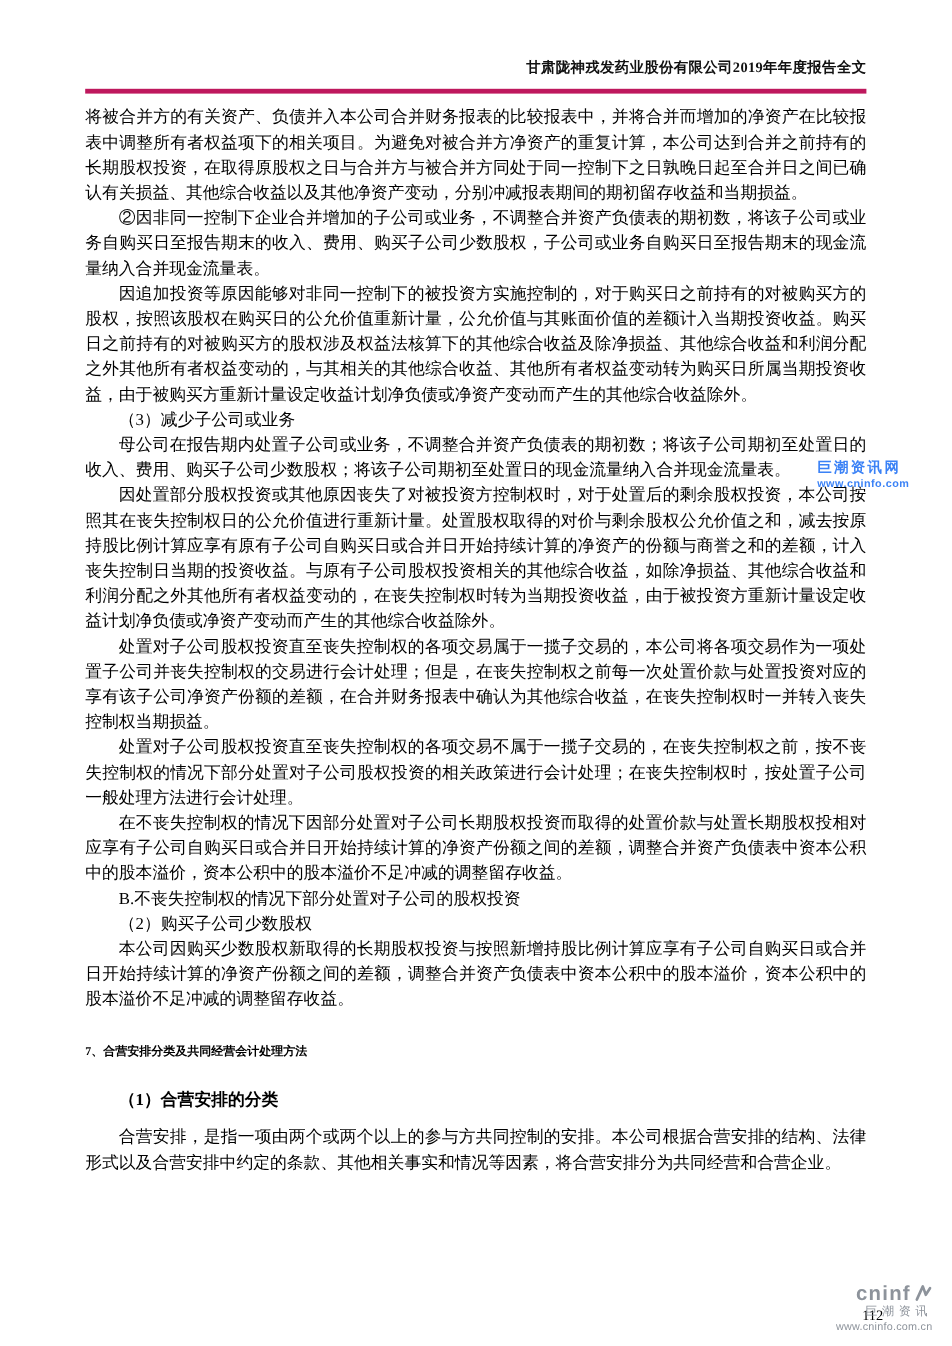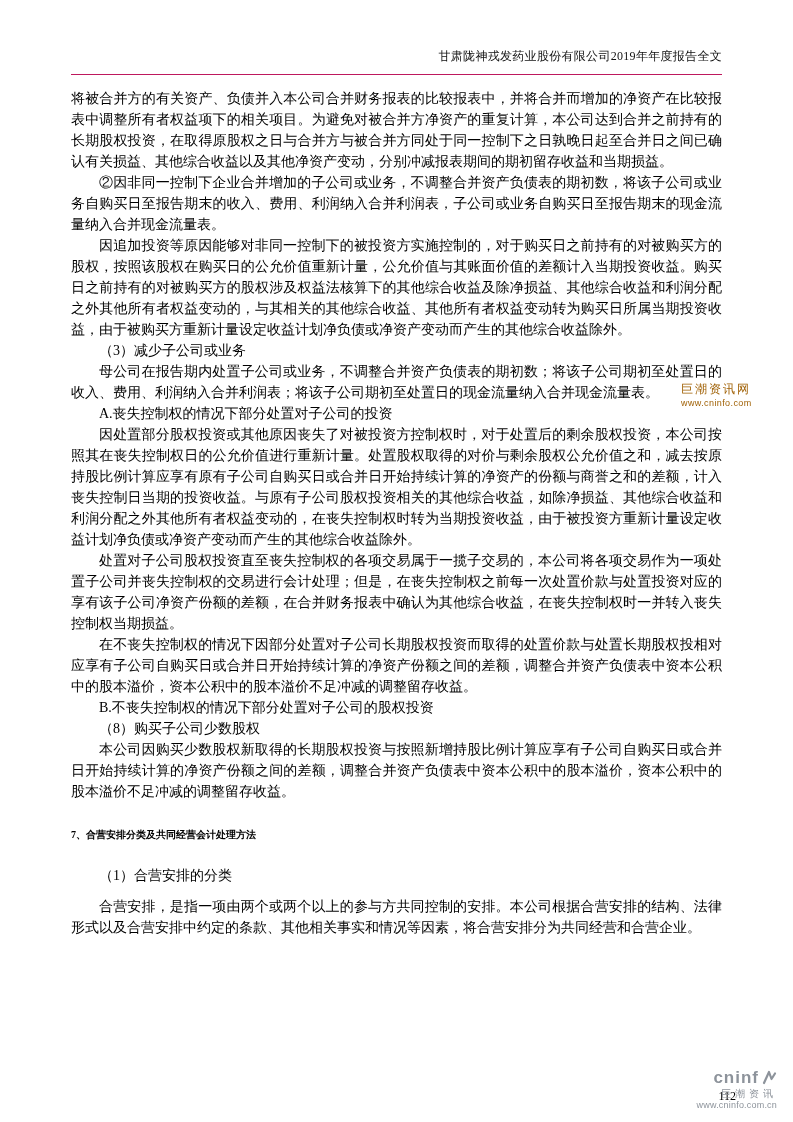--- a/index.html
+++ b/index.html
@@ -9,46 +9,48 @@
     position: relative;
     font-family: "Liberation Serif", "DejaVu Serif", serif;
     color: #000;
     overflow: hidden;
   }
   .page { position: absolute; inset: 0; background: #fff; }
 
   .header {
     position: absolute; top: 48px; left: 71px; width: 651px;
     text-align: right;
-    border-bottom: 1px solid #be185d;
+    border-bottom: 4px solid #be185d;
     padding-bottom: 9px;
+    font-weight: bold;
   }
   .header-title { font-size: 12px; color: #111; letter-spacing: 0.3px; }
 
   .content {
     position: absolute; top: 88px; left: 71px; width: 651px;
     font-size: 14px; line-height: 21px;
     text-align: justify;
     color: #000;
   }
   .para { margin: 0; }
   .para.flush { text-indent: 0; }
   .para.indent { text-indent: 2em; }
-  .para.subheading { text-indent: 2em; margin: 8px 0 10px; }
+  .para.subheading { text-indent: 2em; margin: 8px 0 10px; font-weight: bold; }
   .para.heading {
     font-weight: bold;
     text-indent: 0;
     margin: 22px 0 20px;
     font-size: 10px;
   }
 
   .watermark {
     position: absolute; left: 681px; top: 382px;
-    color: #a16207; line-height: 14px;
+    color: #3b82f6; line-height: 14px;
     font-family: "Liberation Sans", "DejaVu Sans", sans-serif;
+    font-weight: bold;
   }
   .wm-line1 { font-size: 12px; letter-spacing: 2px; }
   .wm-line2 { font-size: 9px; letter-spacing: 0.4px; }
 
   .page-number {
     position: absolute; top: 1089px; right: 57px;
     font-size: 12px; color: #000;
   }
 
   .footer-logo {
@@ -67,30 +69,30 @@
 <body>
 
 <div class="page">
 
   <div class="header">
     <div class="header-title">甘肃陇神戎发药业股份有限公司2019年年度报告全文</div>
   </div>
 
   <div class="content">
       <p class="para flush">将被合并方的有关资产、负债并入本公司合并财务报表的比较报表中，并将合并而增加的净资产在比较报表中调整所有者权益项下的相关项目。为避免对被合并方净资产的重复计算，本公司达到合并之前持有的长期股权投资，在取得原股权之日与合并方与被合并方同处于同一控制下之日孰晚日起至合并日之间已确认有关损益、其他综合收益以及其他净资产变动，分别冲减报表期间的期初留存收益和当期损益。</p>
-      <p class="para indent">②因非同一控制下企业合并增加的子公司或业务，不调整合并资产负债表的期初数，将该子公司或业务自购买日至报告期末的收入、费用、利润纳入合并利润表，子公司或业务自购买日至报告期末的现金流量纳入合并现金流量表。</p>
+      <p class="para indent">②因非同一控制下企业合并增加的子公司或业务，不调整合并资产负债表的期初数，将该子公司或业务自购买日至报告期末的收入、费用、购买子公司少数股权，子公司或业务自购买日至报告期末的现金流量纳入合并现金流量表。</p>
       <p class="para indent">因追加投资等原因能够对非同一控制下的被投资方实施控制的，对于购买日之前持有的对被购买方的股权，按照该股权在购买日的公允价值重新计量，公允价值与其账面价值的差额计入当期投资收益。购买日之前持有的对被购买方的股权涉及权益法核算下的其他综合收益及除净损益、其他综合收益和利润分配之外其他所有者权益变动的，与其相关的其他综合收益、其他所有者权益变动转为购买日所属当期投资收益，由于被购买方重新计量设定收益计划净负债或净资产变动而产生的其他综合收益除外。</p>
       <p class="para indent">（3）减少子公司或业务</p>
-      <p class="para indent">母公司在报告期内处置子公司或业务，不调整合并资产负债表的期初数；将该子公司期初至处置日的收入、费用、利润纳入合并利润表；将该子公司期初至处置日的现金流量纳入合并现金流量表。</p>
-      <p class="para indent">A.丧失控制权的情况下部分处置对子公司的投资</p>
+      <p class="para indent">母公司在报告期内处置子公司或业务，不调整合并资产负债表的期初数；将该子公司期初至处置日的收入、费用、购买子公司少数股权；将该子公司期初至处置日的现金流量纳入合并现金流量表。</p>
       <p class="para indent">因处置部分股权投资或其他原因丧失了对被投资方控制权时，对于处置后的剩余股权投资，本公司按照其在丧失控制权日的公允价值进行重新计量。处置股权取得的对价与剩余股权公允价值之和，减去按原持股比例计算应享有原有子公司自购买日或合并日开始持续计算的净资产的份额与商誉之和的差额，计入丧失控制日当期的投资收益。与原有子公司股权投资相关的其他综合收益，如除净损益、其他综合收益和利润分配之外其他所有者权益变动的，在丧失控制权时转为当期投资收益，由于被投资方重新计量设定收益计划净负债或净资产变动而产生的其他综合收益除外。</p>
       <p class="para indent">处置对子公司股权投资直至丧失控制权的各项交易属于一揽子交易的，本公司将各项交易作为一项处置子公司并丧失控制权的交易进行会计处理；但是，在丧失控制权之前每一次处置价款与处置投资对应的享有该子公司净资产份额的差额，在合并财务报表中确认为其他综合收益，在丧失控制权时一并转入丧失控制权当期损益。</p>
+      <p class="para indent">处置对子公司股权投资直至丧失控制权的各项交易不属于一揽子交易的，在丧失控制权之前，按不丧失控制权的情况下部分处置对子公司股权投资的相关政策进行会计处理；在丧失控制权时，按处置子公司一般处理方法进行会计处理。</p>
       <p class="para indent">在不丧失控制权的情况下因部分处置对子公司长期股权投资而取得的处置价款与处置长期股权投相对应享有子公司自购买日或合并日开始持续计算的净资产份额之间的差额，调整合并资产负债表中资本公积中的股本溢价，资本公积中的股本溢价不足冲减的调整留存收益。</p>
       <p class="para indent">B.不丧失控制权的情况下部分处置对子公司的股权投资</p>
-      <p class="para indent">（8）购买子公司少数股权</p>
+      <p class="para indent">（2）购买子公司少数股权</p>
       <p class="para indent">本公司因购买少数股权新取得的长期股权投资与按照新增持股比例计算应享有子公司自购买日或合并日开始持续计算的净资产份额之间的差额，调整合并资产负债表中资本公积中的股本溢价，资本公积中的股本溢价不足冲减的调整留存收益。</p>
       <p class="para heading">7、合营安排分类及共同经营会计处理方法</p>
       <p class="para subheading">（1）合营安排的分类</p>
       <p class="para indent">合营安排，是指一项由两个或两个以上的参与方共同控制的安排。本公司根据合营安排的结构、法律形式以及合营安排中约定的条款、其他相关事实和情况等因素，将合营安排分为共同经营和合营企业。</p>
     </div>
 
   <div class="watermark">
     <div class="wm-line1">巨潮资讯网</div>
     <div class="wm-line2">www.cninfo.com</div>
   </div>

